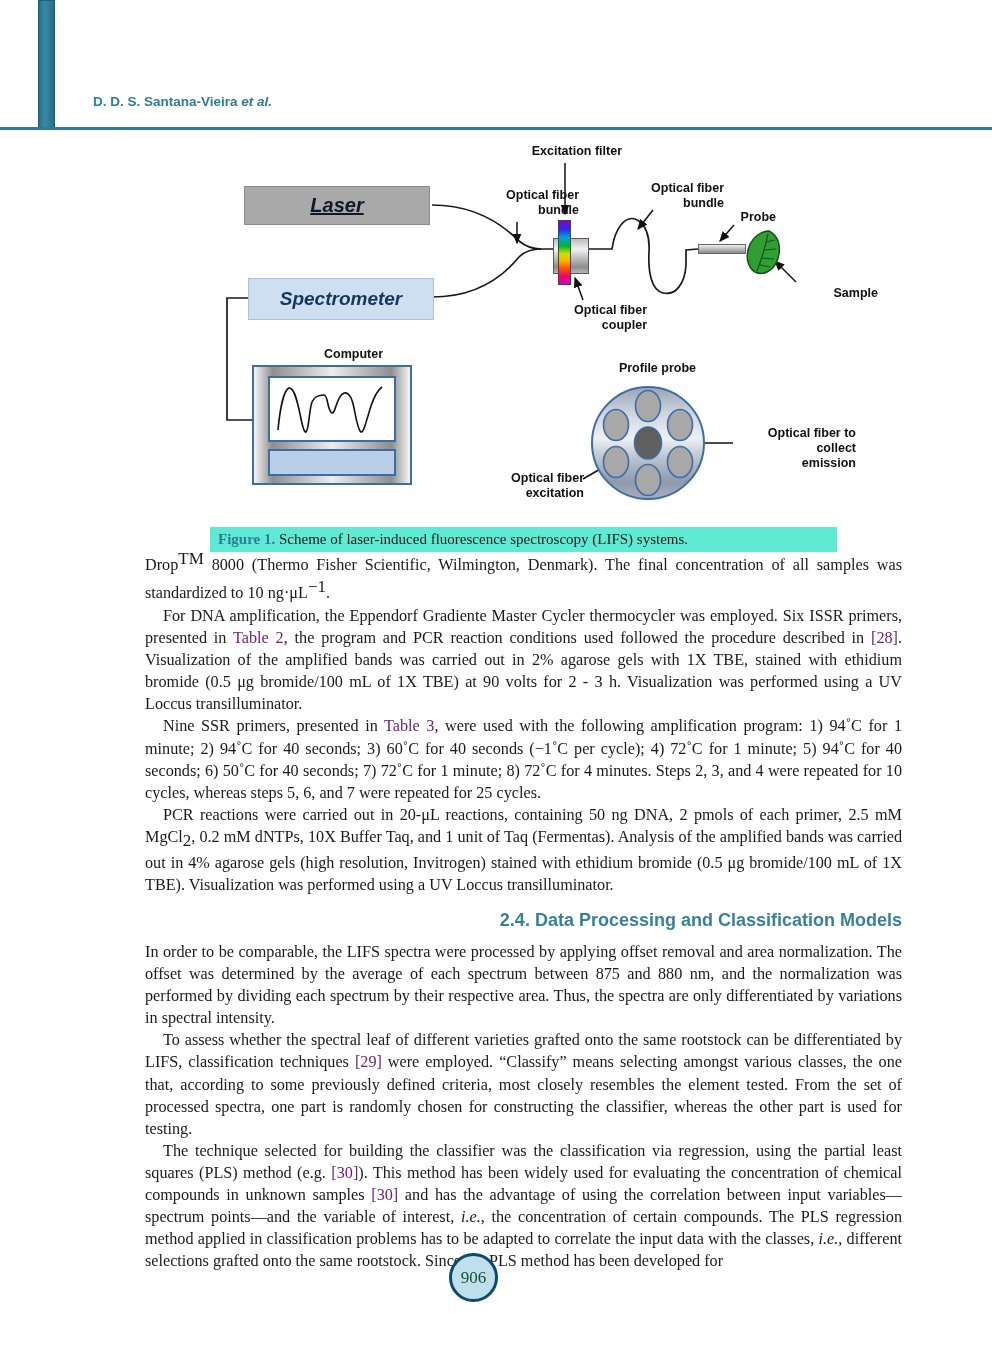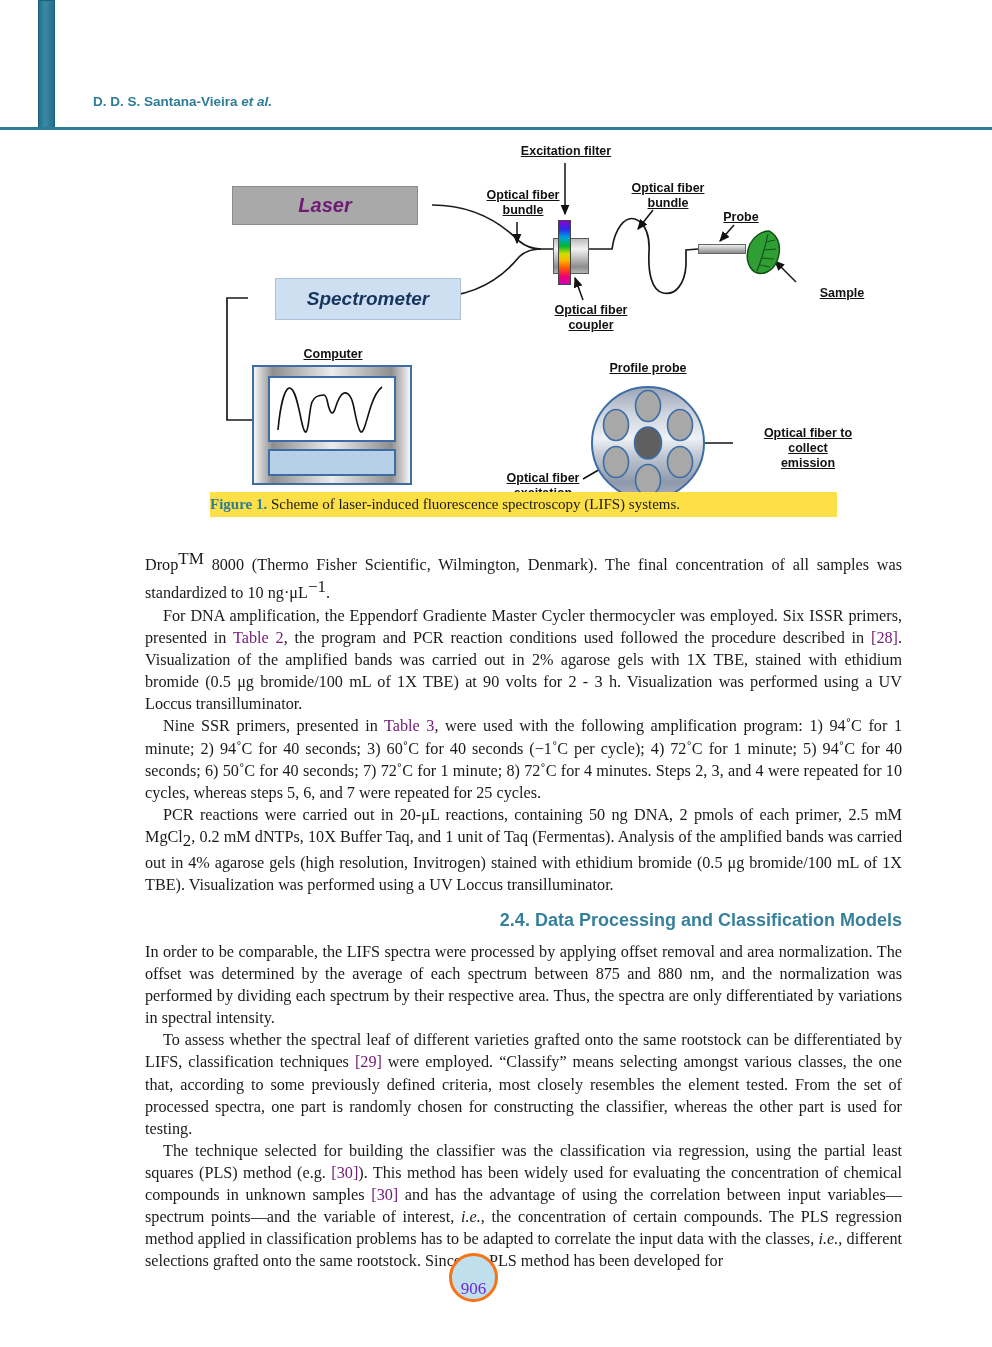--- a/index.html
+++ b/index.html
@@ -10,61 +10,61 @@
   .accent-bar{position:absolute;left:38px;top:0;width:15px;height:127px;
     background:linear-gradient(90deg,#24718c,#3a89a5 40%,#246e89);border:1px solid #1d5f77;}
   .running-head{position:absolute;left:93px;top:94px;font:bold 13.5px/1.2 "Liberation Sans",sans-serif;color:#2e7d97;}
   .running-head i{font-style:italic;margin-top:8px;}
   .head-rule{position:absolute;left:0;top:127px;width:992px;height:3px;background:#2e7d97;}
 
   
   .figure{position:absolute;left:0;top:130px;width:992px;height:412px;}
   .fig-svg{position:absolute;left:0;top:0;width:992px;height:412px;}
   .fig-label{position:absolute;font:bold 12.5px/1.18 "Liberation Sans",sans-serif;color:#111;
-    text-align:center;white-space:pre-line;text-decoration:underline;}
-  .laser-box{position:absolute;left:232px;top:56px;width:184px;height:37px;background:#a9a9a9;
+    text-align:right;white-space:pre-line;}
+  .laser-box{position:absolute;left:244px;top:56px;width:184px;height:37px;background:#a9a9a9;
     border:1px solid #8b8b8b;display:flex;align-items:center;justify-content:center;
-    font:bold italic 20px "Liberation Sans",sans-serif;color:#701a75;}
+    font:bold italic 20px "Liberation Sans",sans-serif;color:#0f172a;text-decoration:underline;}
   .spectro-box{position:absolute;left:248px;top:148px;width:184px;height:40px;background:#cfdff2;
     border:1px solid #a9c2de;display:flex;align-items:center;justify-content:center;
-    font:bold italic 19px "Liberation Sans",sans-serif;color:#17365d;margin-left:27px;}
+    font:bold italic 19px "Liberation Sans",sans-serif;color:#17365d;}
   .coupler-cyl{position:absolute;left:553px;top:108px;width:34px;height:34px;
     background:linear-gradient(180deg,#bdbdbd,#f2f2f2 30%,#8d8d8d 82%,#b5b5b5);
     border:1px solid #5a5a5a;}
   .rainbow-bar{position:absolute;left:558px;top:90px;width:11px;height:63px;
     background:linear-gradient(180deg,#8a00d4 0%,#2a2ae8 13%,#00a0e0 26%,#00b830 40%,#cede00 52%,
       #ffb400 63%,#ff5a00 74%,#f00070 88%,#d400c0 100%);
     border:1px solid #444;}
   .probe-bar{position:absolute;left:698px;top:114px;width:46px;height:8px;
     background:linear-gradient(180deg,#efefef,#8a8a8a);border:1px solid #666;}
   .leaf-wrap{position:absolute;left:744px;top:100px;width:40px;height:46px;}
   .computer{position:absolute;left:252px;top:235px;width:156px;height:116px;
     border:2px solid #3c6ea5;
     background:linear-gradient(90deg,#f6f6f6,#8e8e8e 12%,#ececec 50%,#8e8e8e 88%,#f6f6f6);}
   .screen{position:absolute;left:14px;top:9px;width:124px;height:62px;background:#fff;border:2px solid #3c6ea5;}
   .kbd-bar{position:absolute;left:14px;top:82px;width:124px;height:23px;background:#b8cfe8;border:2px solid #3c6ea5;}
   .profile-wrap{position:absolute;left:590px;top:255px;width:116px;height:116px;}
-  .caption-bar{position:absolute;left:210px;top:362px;width:627px;height:25px;background:#fde047;
-    font:15px/25px "Liberation Serif",serif;color:#1a1a1a;box-sizing:border-box;}
+  .caption-bar{position:absolute;left:210px;top:397px;width:627px;height:25px;background:#5eead4;
+    font:15px/25px "Liberation Serif",serif;color:#1a1a1a;padding-left:8px;box-sizing:border-box;}
   .caption-bar b{color:#2e7d97;font-weight:bold;}
 
   
   .article{position:absolute;left:145px;top:548px;width:757px;
     font:16.2px/22.1px "Liberation Serif",serif;color:#1a1a1a;text-align:justify;}
   .article p{margin:0;}
   .article p.indent{text-indent:18px;}
   .section-heading{margin:14px 0 9px 0;font:bold 18px/1.2 "Liberation Sans",sans-serif;color:#37809c;text-align:right;}
   .ref-link{color:#701a75;text-decoration:none;cursor:pointer;}
   sup,sub{font-size:17px;}
 
   
   .page-badge{position:absolute;left:449px;top:1253px;width:49px;height:49px;border-radius:50%;
-    background:#bedfeb;border:3px solid #f97316;box-sizing:border-box;
-    display:flex;align-items:flex-end;justify-content:center;
-    font:17px "Liberation Serif",serif;color:#6d28d9;}
+    background:#bedfeb;border:3px solid #0c4a6e;box-sizing:border-box;
+    display:flex;align-items:center;justify-content:center;
+    font:17px "Liberation Serif",serif;color:#14532d;}
 </style>
 </head>
 <body>
 
 <div class="page">
 
   <div class="accent-bar"></div>
   <div class="running-head"><span>D. D. S. Santana-Vieira </span><i>et al.</i></div>
   <div class="head-rule"></div>
 
@@ -101,21 +101,21 @@
     <div class="fig-label" style="left:510px;top:14px;width:112px;">Excitation filter</div>
     <div class="fig-label" style="left:467px;top:58px;width:112px;">Optical fiber
 bundle</div>
     <div class="fig-label" style="left:612px;top:51px;width:112px;">Optical fiber
 bundle</div>
     <div class="fig-label" style="left:535px;top:173px;width:112px;">Optical fiber
 coupler</div>
     <div class="fig-label" style="left:706px;top:80px;width:70px;">Probe</div>
     <div class="fig-label" style="left:806px;top:156px;width:72px;">Sample</div>
     <div class="fig-label" style="left:283px;top:217px;width:100px;">Computer</div>
-    <div class="fig-label" style="left:588px;top:231px;width:120px;">Profile probe</div>
+    <div class="fig-label" style="left:576px;top:231px;width:120px;">Profile probe</div>
     <div class="fig-label" style="left:760px;top:296px;width:96px;">Optical fiber to
 collect emission</div>
     <div class="fig-label" style="left:502px;top:341px;width:82px;">Optical fiber
 excitation</div>
 
     <div class="coupler-cyl"></div>
     <div class="rainbow-bar"></div>
     <div class="probe-bar"></div>
 
     <div class="leaf-wrap">

